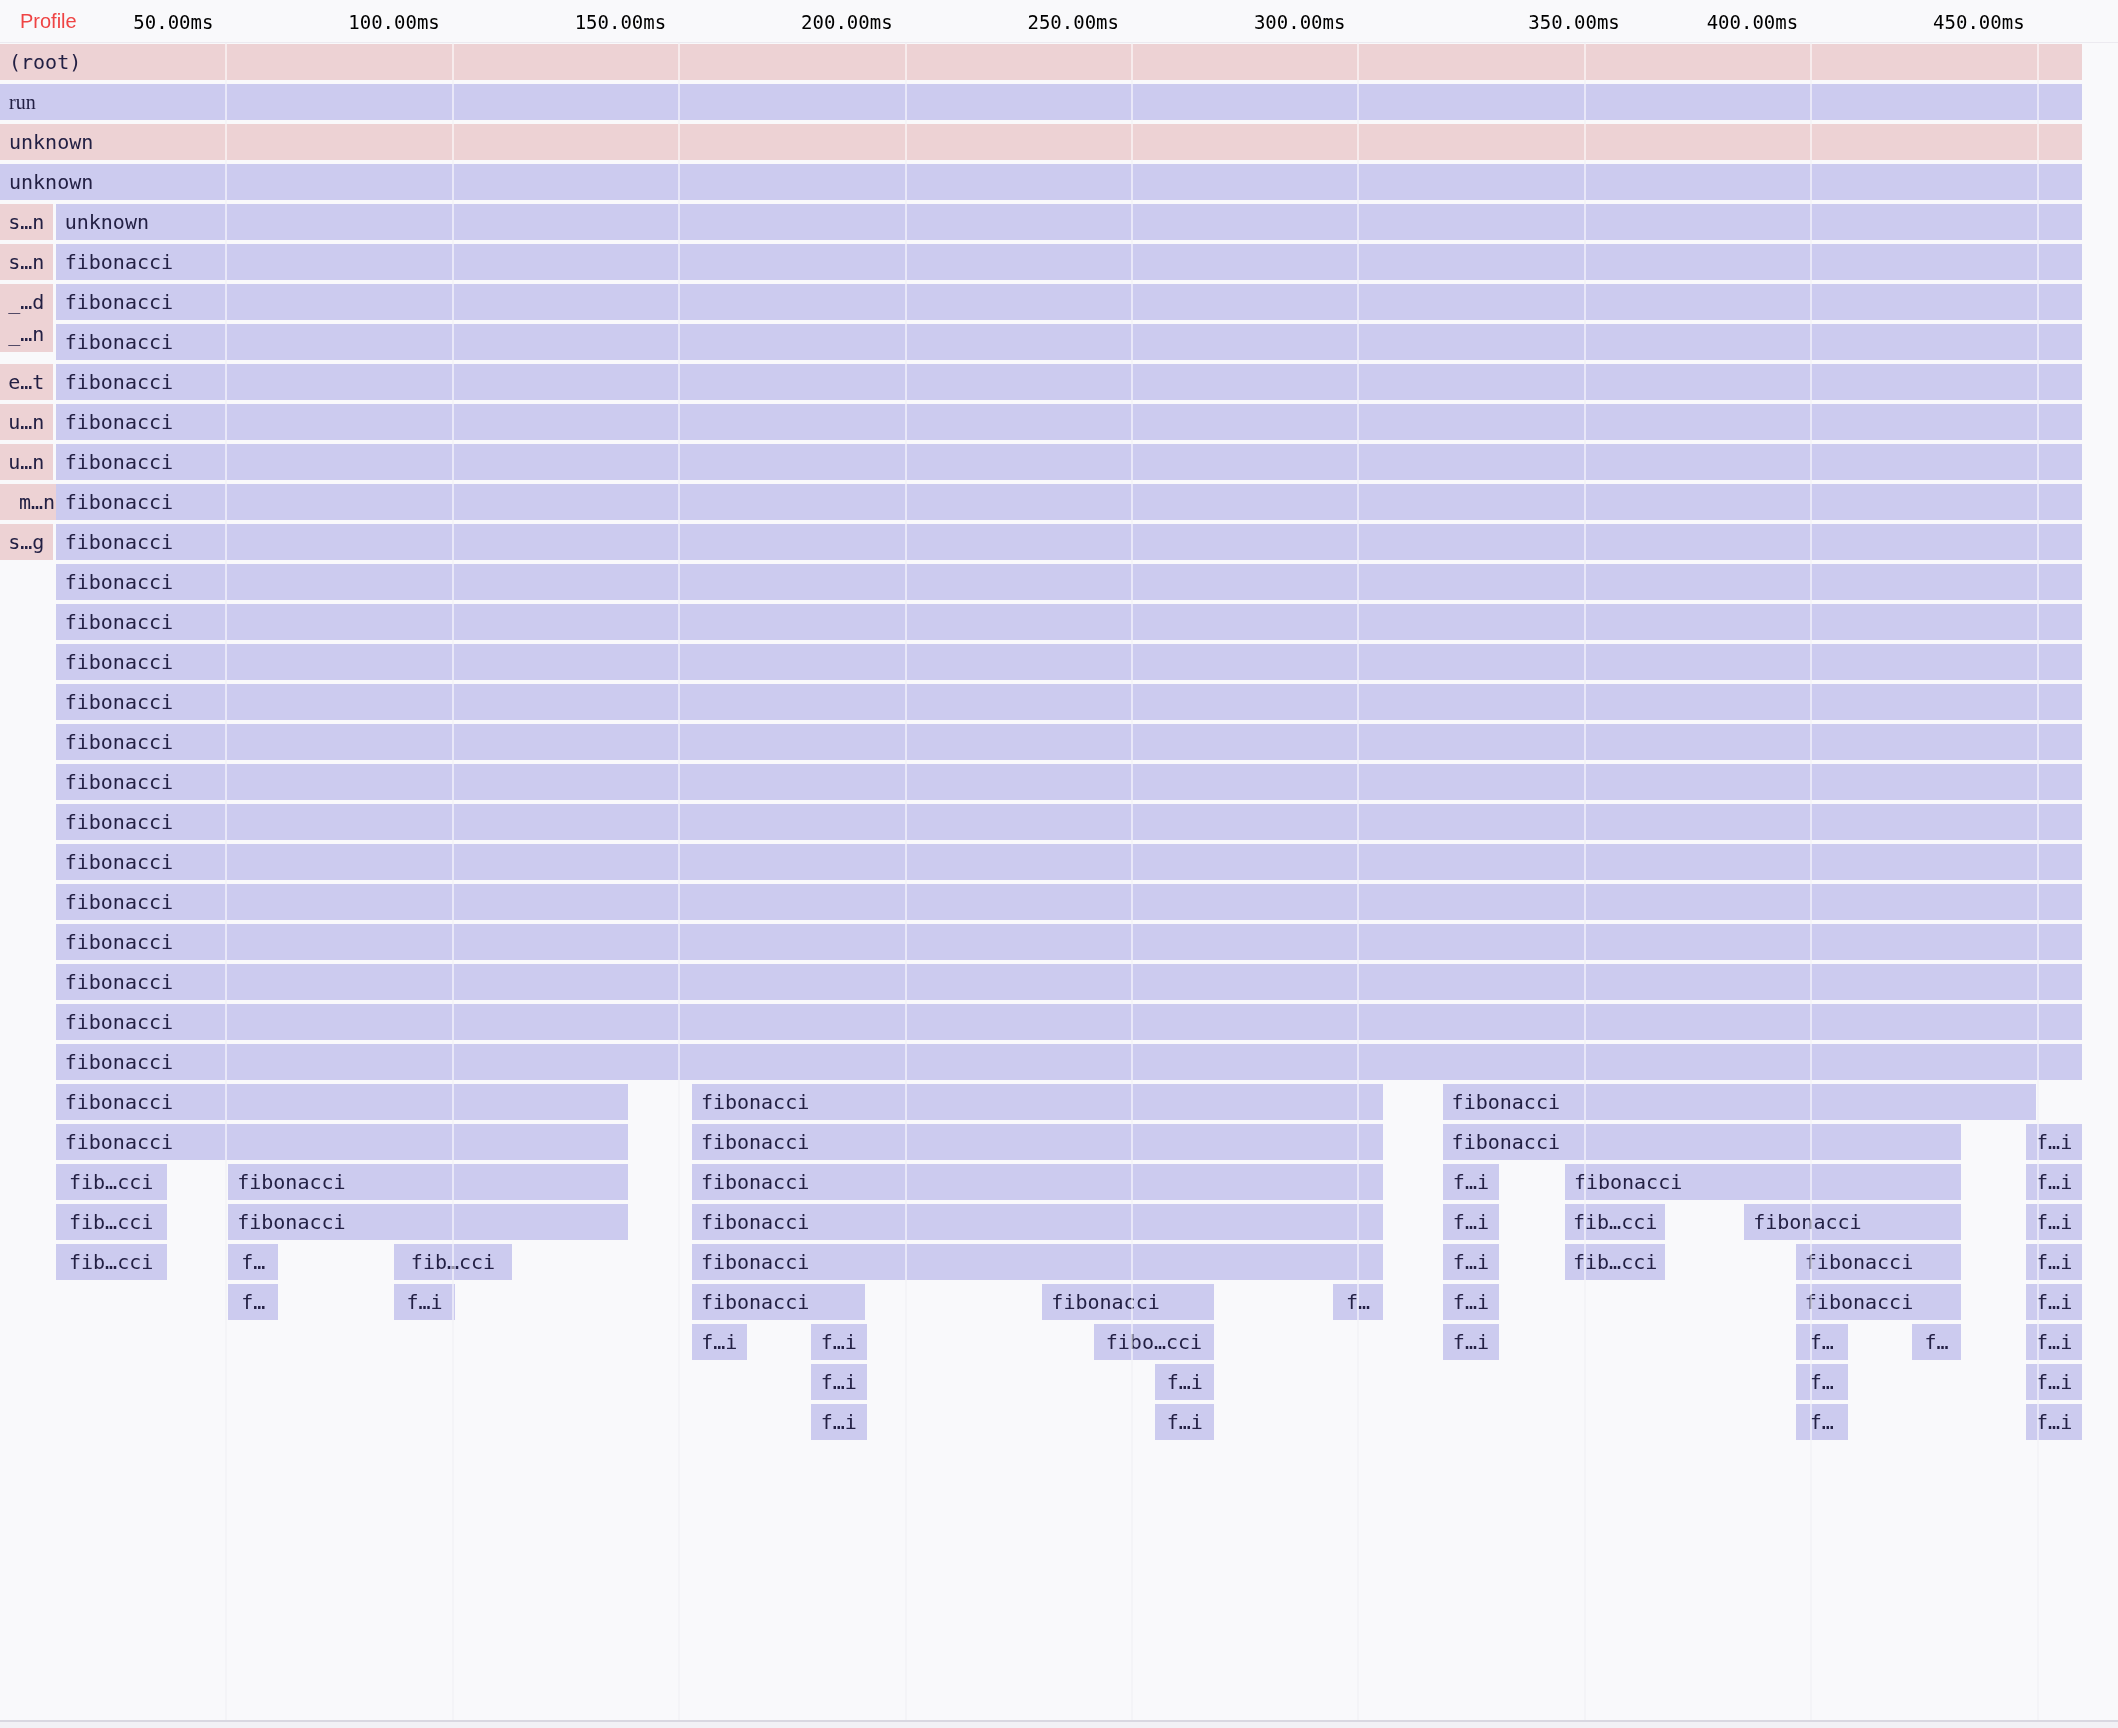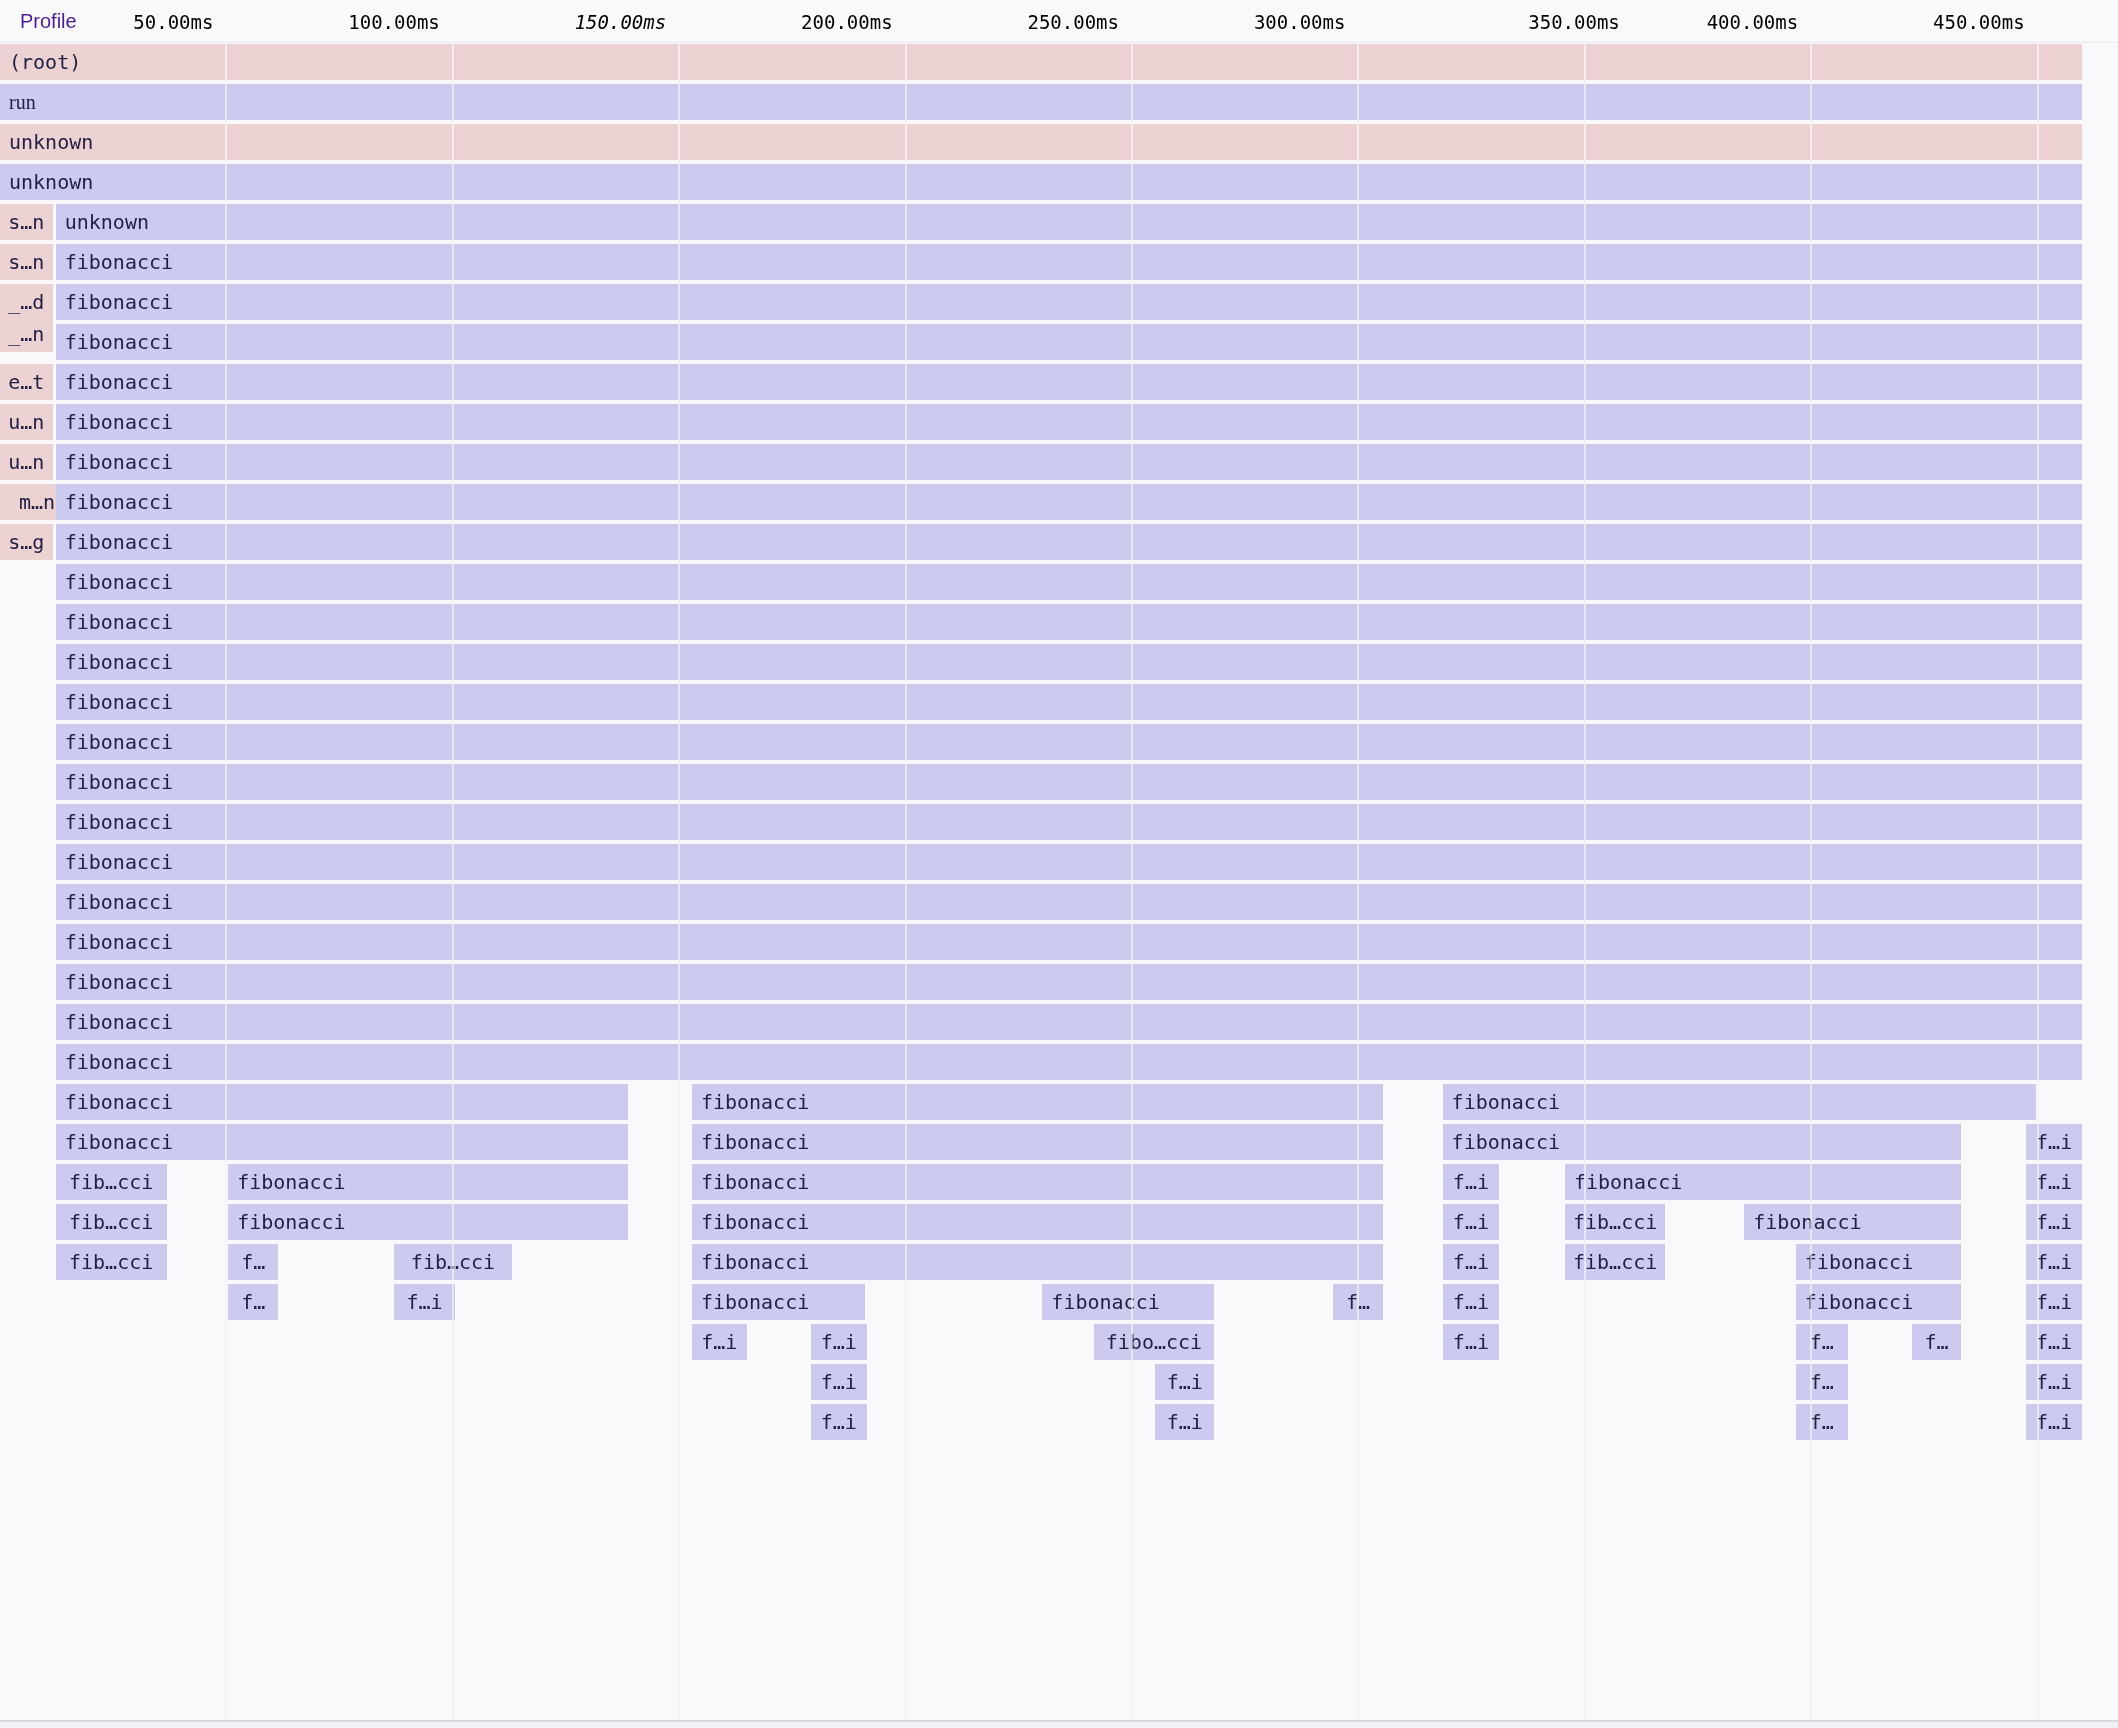--- a/index.html
+++ b/index.html
@@ -15,21 +15,21 @@
     position: absolute; left: 0; top: 0;
     width: 2118px; height: 42px;
     background: #f9f9fb;
     border-bottom: 1px solid #eceaf0;
     z-index: 6;
   }
   .profile-tab {
     position: absolute; left: 20px; top: 0;
     height: 42px; line-height: 42px;
     font-family: "Liberation Sans", sans-serif;
-    font-size: 20px; color: #4c1d95;
+    font-size: 20px; color: #ef4444;
     white-space: nowrap;
   }
   .tick-label {
     position: absolute; top: 0;
     height: 42px; line-height: 44px;
     font-size: 19px; color: #000000;
     transform: translateX(-100%);
     white-space: nowrap;
   }
 
@@ -70,21 +70,21 @@
 </style>
 </head>
 <body>
 
 <div id="app">
   <div class="header">
     <div class="profile-tab">Profile</div>
     <div id="ruler">
         <div class="tick-label" style="left: 213.4px;">50.00ms</div>
         <div class="tick-label" style="left: 439.8px;">100.00ms</div>
-        <div class="tick-label" style="left: 666.2px; font-style: italic;">150.00ms</div>
+        <div class="tick-label" style="left: 666.2px;">150.00ms</div>
         <div class="tick-label" style="left: 892.6px;">200.00ms</div>
         <div class="tick-label" style="left: 1119px;">250.00ms</div>
         <div class="tick-label" style="left: 1345.4px;">300.00ms</div>
         <div class="tick-label" style="left: 1571.8px; margin-left: 48px;">350.00ms</div>
         <div class="tick-label" style="left: 1798.2px;">400.00ms</div>
         <div class="tick-label" style="left: 2024.6px;">450.00ms</div>
       </div>
   </div>
   <div id="canvas">
       <div class="grid-under" style="left: 225.4px;"></div>

